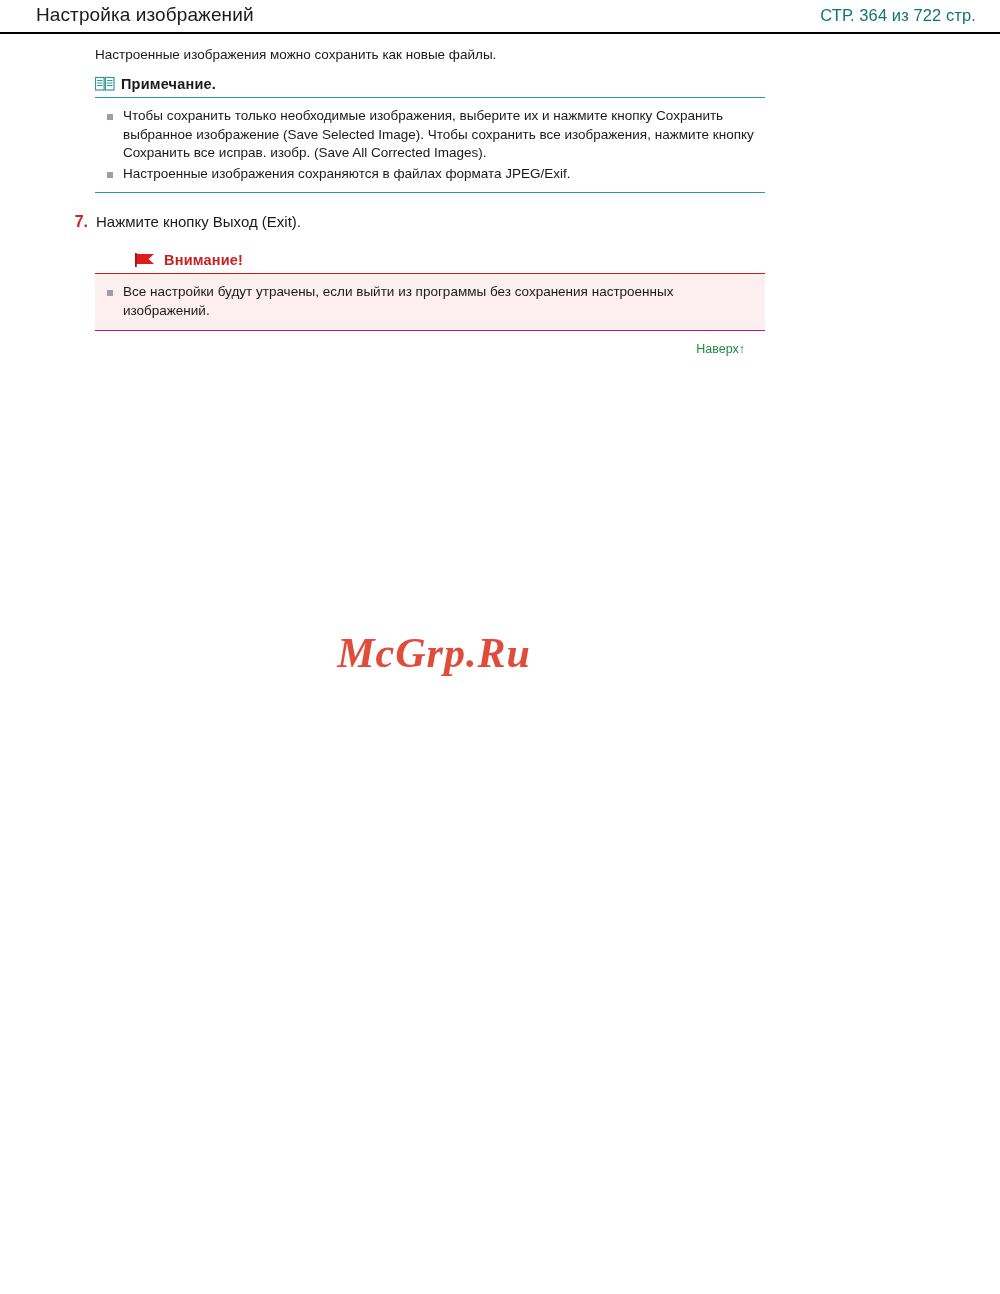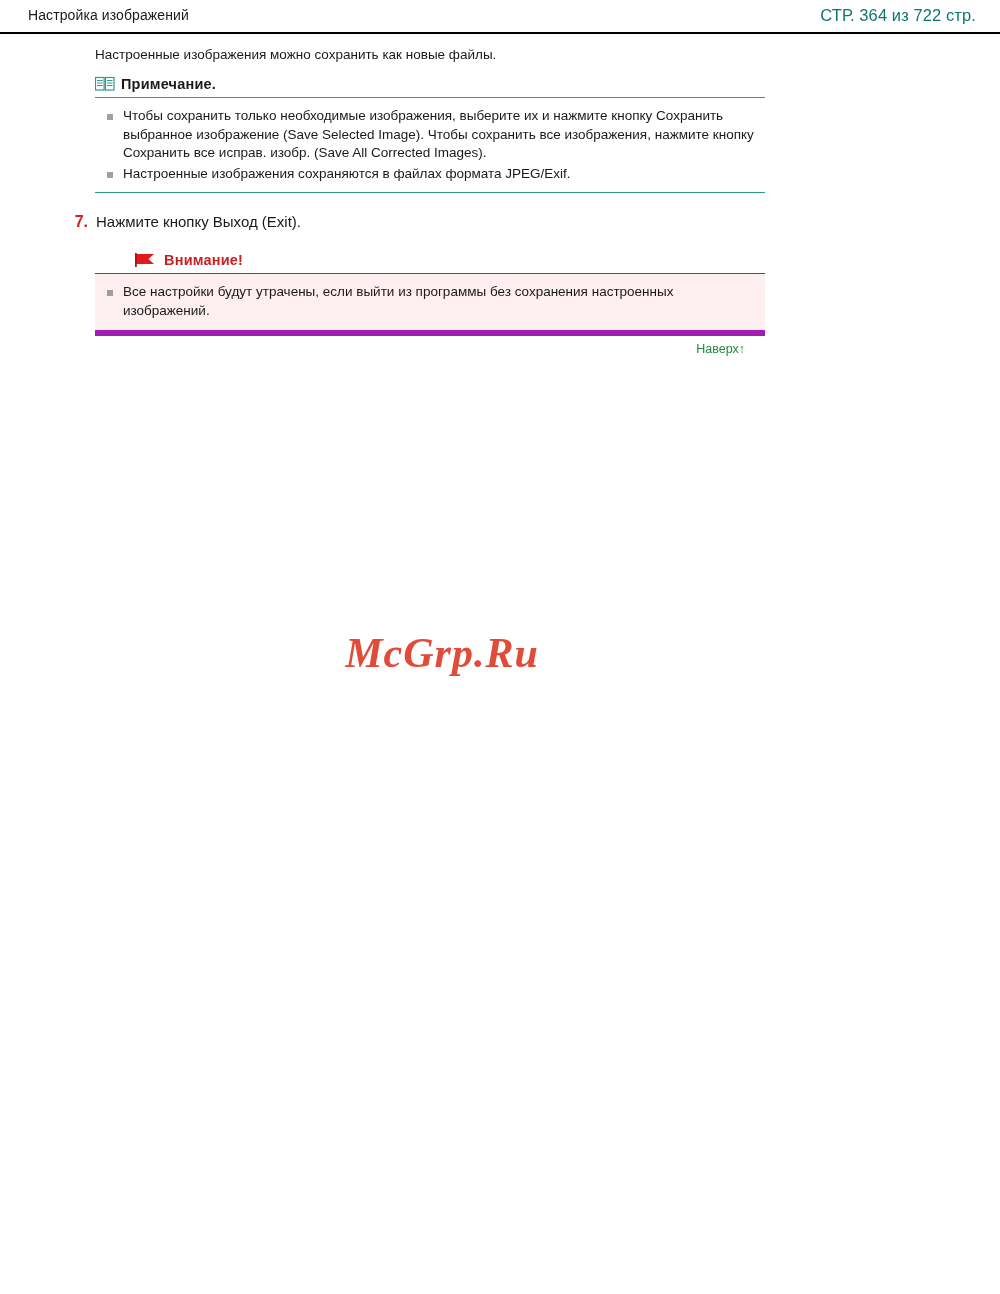--- a/index.html
+++ b/index.html
@@ -31,24 +31,25 @@
     width: 1000px;
     height: 34px;
     box-sizing: border-box;
     padding: 4px 24px 0 28px;
     border-bottom: 2px solid #000000;
     display: flex;
     align-items: flex-start;
     justify-content: space-between;
   }
   .header-title {
-    font-size: 14px;
+    font-size: 19px;
     line-height: 22px;
     color: #1a1a1a;
     letter-spacing: 0.1px;
+    margin-left: 8px;
   }
   .header-page {
     font-size: 16.5px;
     line-height: 22px;
     color: #0f766e;
     letter-spacing: 0.1px;
     white-space: nowrap;
   }
 
   
@@ -168,21 +169,21 @@
     flex: 0 0 auto;
   }
   .caution-title {
     font-size: 14.5px;
     font-weight: bold;
     color: #c62121;
     letter-spacing: 0.2px;
   }
   .caution-body {
     border-top: 1px solid #c62121;
-    border-bottom: 6px solid #a21caf;
+    border-bottom: 1px solid #a21caf;
     background: #fdeff0;
     padding: 9px 12px 10px 0;
   }
   .caution-body ul.bullets li {
     color: #1a1a1a;
   }
 
   
   .top-link {
     position: absolute;
@@ -195,21 +196,21 @@
   }
   .top-link .arrow {
     font-size: 12.5px;
     color: #1f8a3c;
   }
 
   
   .watermark {
     position: absolute;
     top: 595px;
-    left: 8px;
+    left: 0;
     width: 868px;
     text-align: center;
     font-family: "Liberation Serif", serif;
     font-style: italic;
     font-weight: bold;
     font-size: 42px;
     color: #e04b3a;
     letter-spacing: 1px;
   }
 </style>

